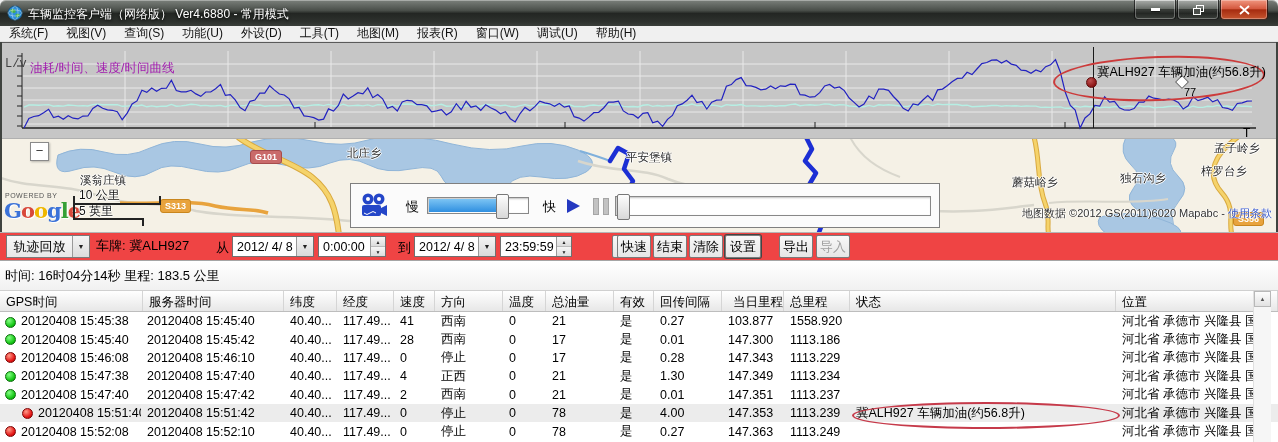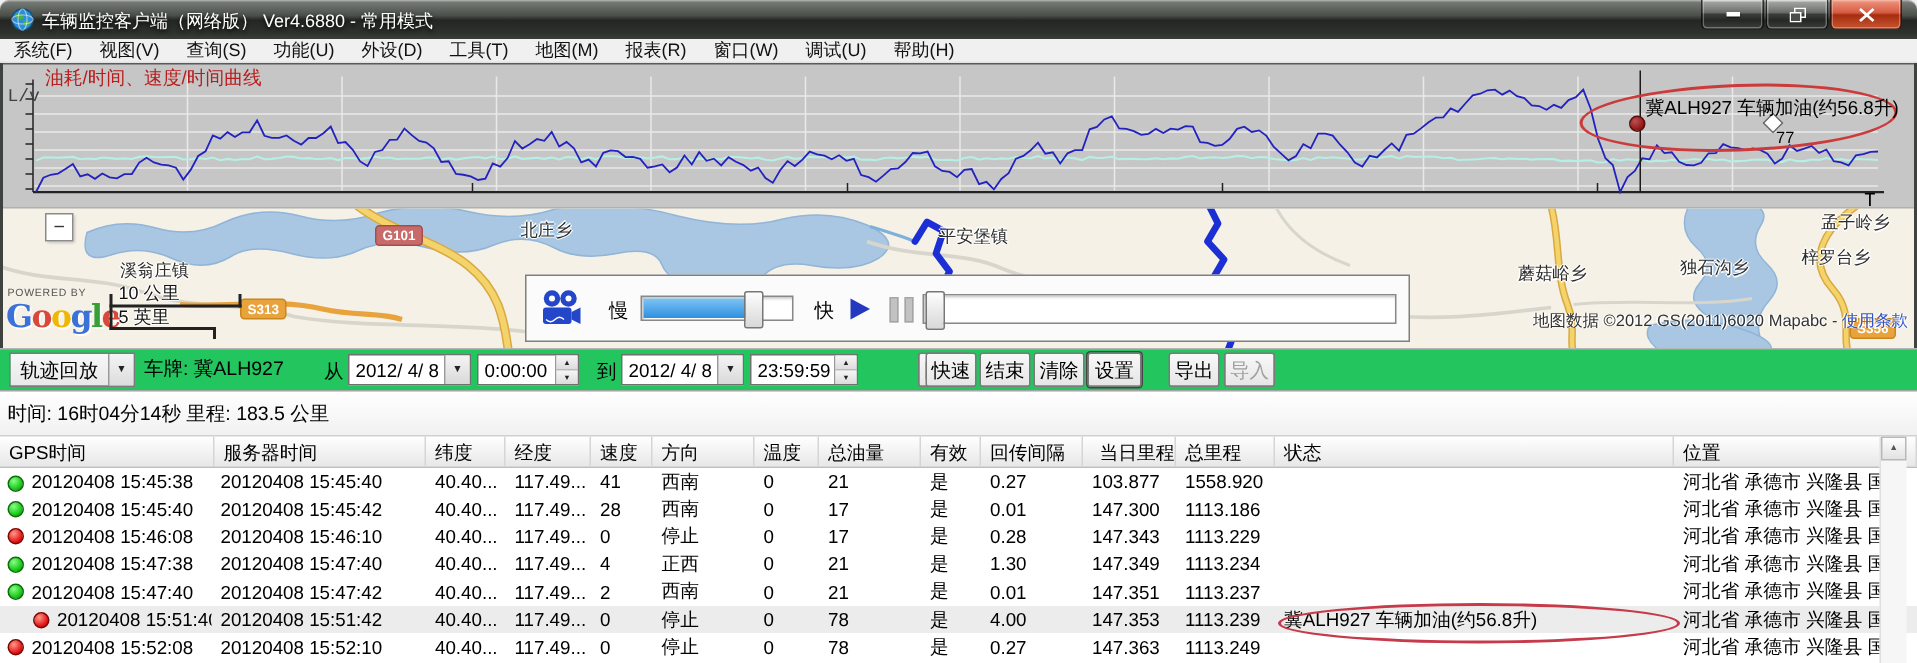--- a/index.html
+++ b/index.html
@@ -19,21 +19,21 @@
   .wbtn.glass{width:40px;background:linear-gradient(rgba(255,255,255,.35),rgba(255,255,255,.12) 45%,rgba(0,0,0,.30) 50%,rgba(90,95,90,.35));}
   .wbtn.close{width:46px;background:linear-gradient(#f0967f,#d55a40 45%,#a62c10 52%,#c6552f);}
   .min-glyph{width:9px;height:3px;background:#fff;box-shadow:0 1px 1px rgba(0,0,0,.6);}
   
   .menubar{position:absolute;left:0;top:26px;width:100%;height:16px;background:#f0f0f0;
     display:flex;align-items:center;font-size:12px;color:#111;border-bottom:1px solid #e2e2e2;box-sizing:border-box;}
   .menu-item{padding:0 9px;white-space:nowrap;cursor:default;}
   
   .chart-panel{position:absolute;left:0;top:42px;width:100%;height:96px;background:#c6c6c6;
     border-top:1px solid #5a5a5a;box-sizing:border-box;}
-  .chart-title{position:absolute;left:30px;top:1px;font-size:12.5px;color:#b91c1c;}
+  .chart-title{position:absolute;left:30px;top:17px;font-size:12.5px;color:#a21caf;}
   .chart-ylabel{position:absolute;left:5px;top:14px;font-size:12px;color:#404040;
     font-family:Liberation Mono, monospace;}
   .chart-xlabel{position:absolute;left:1243px;top:83px;font-size:12px;color:#000;
     font-family:"DejaVu Sans Mono",monospace;}
   .cursor-line{position:absolute;left:1093px;top:4px;width:1px;height:81px;background:#1a1a1a;}
   .refuel-dot{position:absolute;left:1086px;top:34px;width:9px;height:9px;border-radius:50%;
     background:radial-gradient(circle at 35% 30%,#c05050,#8b1616 70%);border:1px solid #5d0c0c;}
   .marker-diamond{position:absolute;left:1177px;top:34px;width:8px;height:8px;background:#fff;
     border:1px solid #666;transform:rotate(45deg);}
   .marker-val{position:absolute;left:1184px;top:43px;font-size:11px;color:#000;}
@@ -76,21 +76,21 @@
     background:linear-gradient(#fdfdfd,#d8d8d8);border:1px solid #777;border-radius:2px;}
   .play-tri{position:absolute;left:216px;top:15px;width:0;height:0;
     border-left:13px solid #2438c0;border-top:7px solid transparent;border-bottom:7px solid transparent;}
   .pause-bars{position:absolute;left:242px;top:14px;display:flex;gap:4px;}
   .pause-bars div{width:4px;height:15px;background:#c2c2c2;border:1px solid #a5a5a5;}
   .main-groove{position:absolute;left:264px;top:12px;width:316px;height:20px;background:#fff;
     border:1px solid #888;box-shadow:inset 1px 1px 2px rgba(0,0,0,.25);box-sizing:border-box;}
   .main-thumb{position:absolute;left:1px;top:-3px;width:11px;height:24px;
     background:linear-gradient(#fdfdfd,#d8d8d8);border:1px solid #777;border-radius:2px;}
   
-  .toolbar{position:absolute;left:0;top:232px;width:100%;height:28px;background:#22c55e;
+  .toolbar{position:absolute;left:0;top:232px;width:100%;height:28px;background:#ef4444;
     border-top:1px solid #b5b5b5;box-sizing:border-box;font-size:13px;}
   .combo-btn{position:absolute;left:6px;top:2px;width:84px;height:23px;display:flex;
     background:linear-gradient(#f8f8f8,#e8e8e8);border:1px solid #7a7a7a;box-sizing:border-box;}
   .combo-btn .txt{flex:1;display:flex;align-items:center;justify-content:center;font-size:13px;}
   .combo-btn .arr{width:16px;border-left:1px solid #9a9a9a;display:flex;align-items:center;
     justify-content:center;font-size:7px;color:#222;background:linear-gradient(#f4f4f4,#dcdcdc);}
   .tb-label{position:absolute;top:6px;font-size:13px;color:#000;white-space:nowrap;}
   .field{position:absolute;top:3px;height:21px;background:#fff;border:1px solid #707070;
     box-sizing:border-box;display:flex;align-items:center;font-size:12.5px;}
   .field .val{padding-left:4px;flex:1;white-space:nowrap;}

